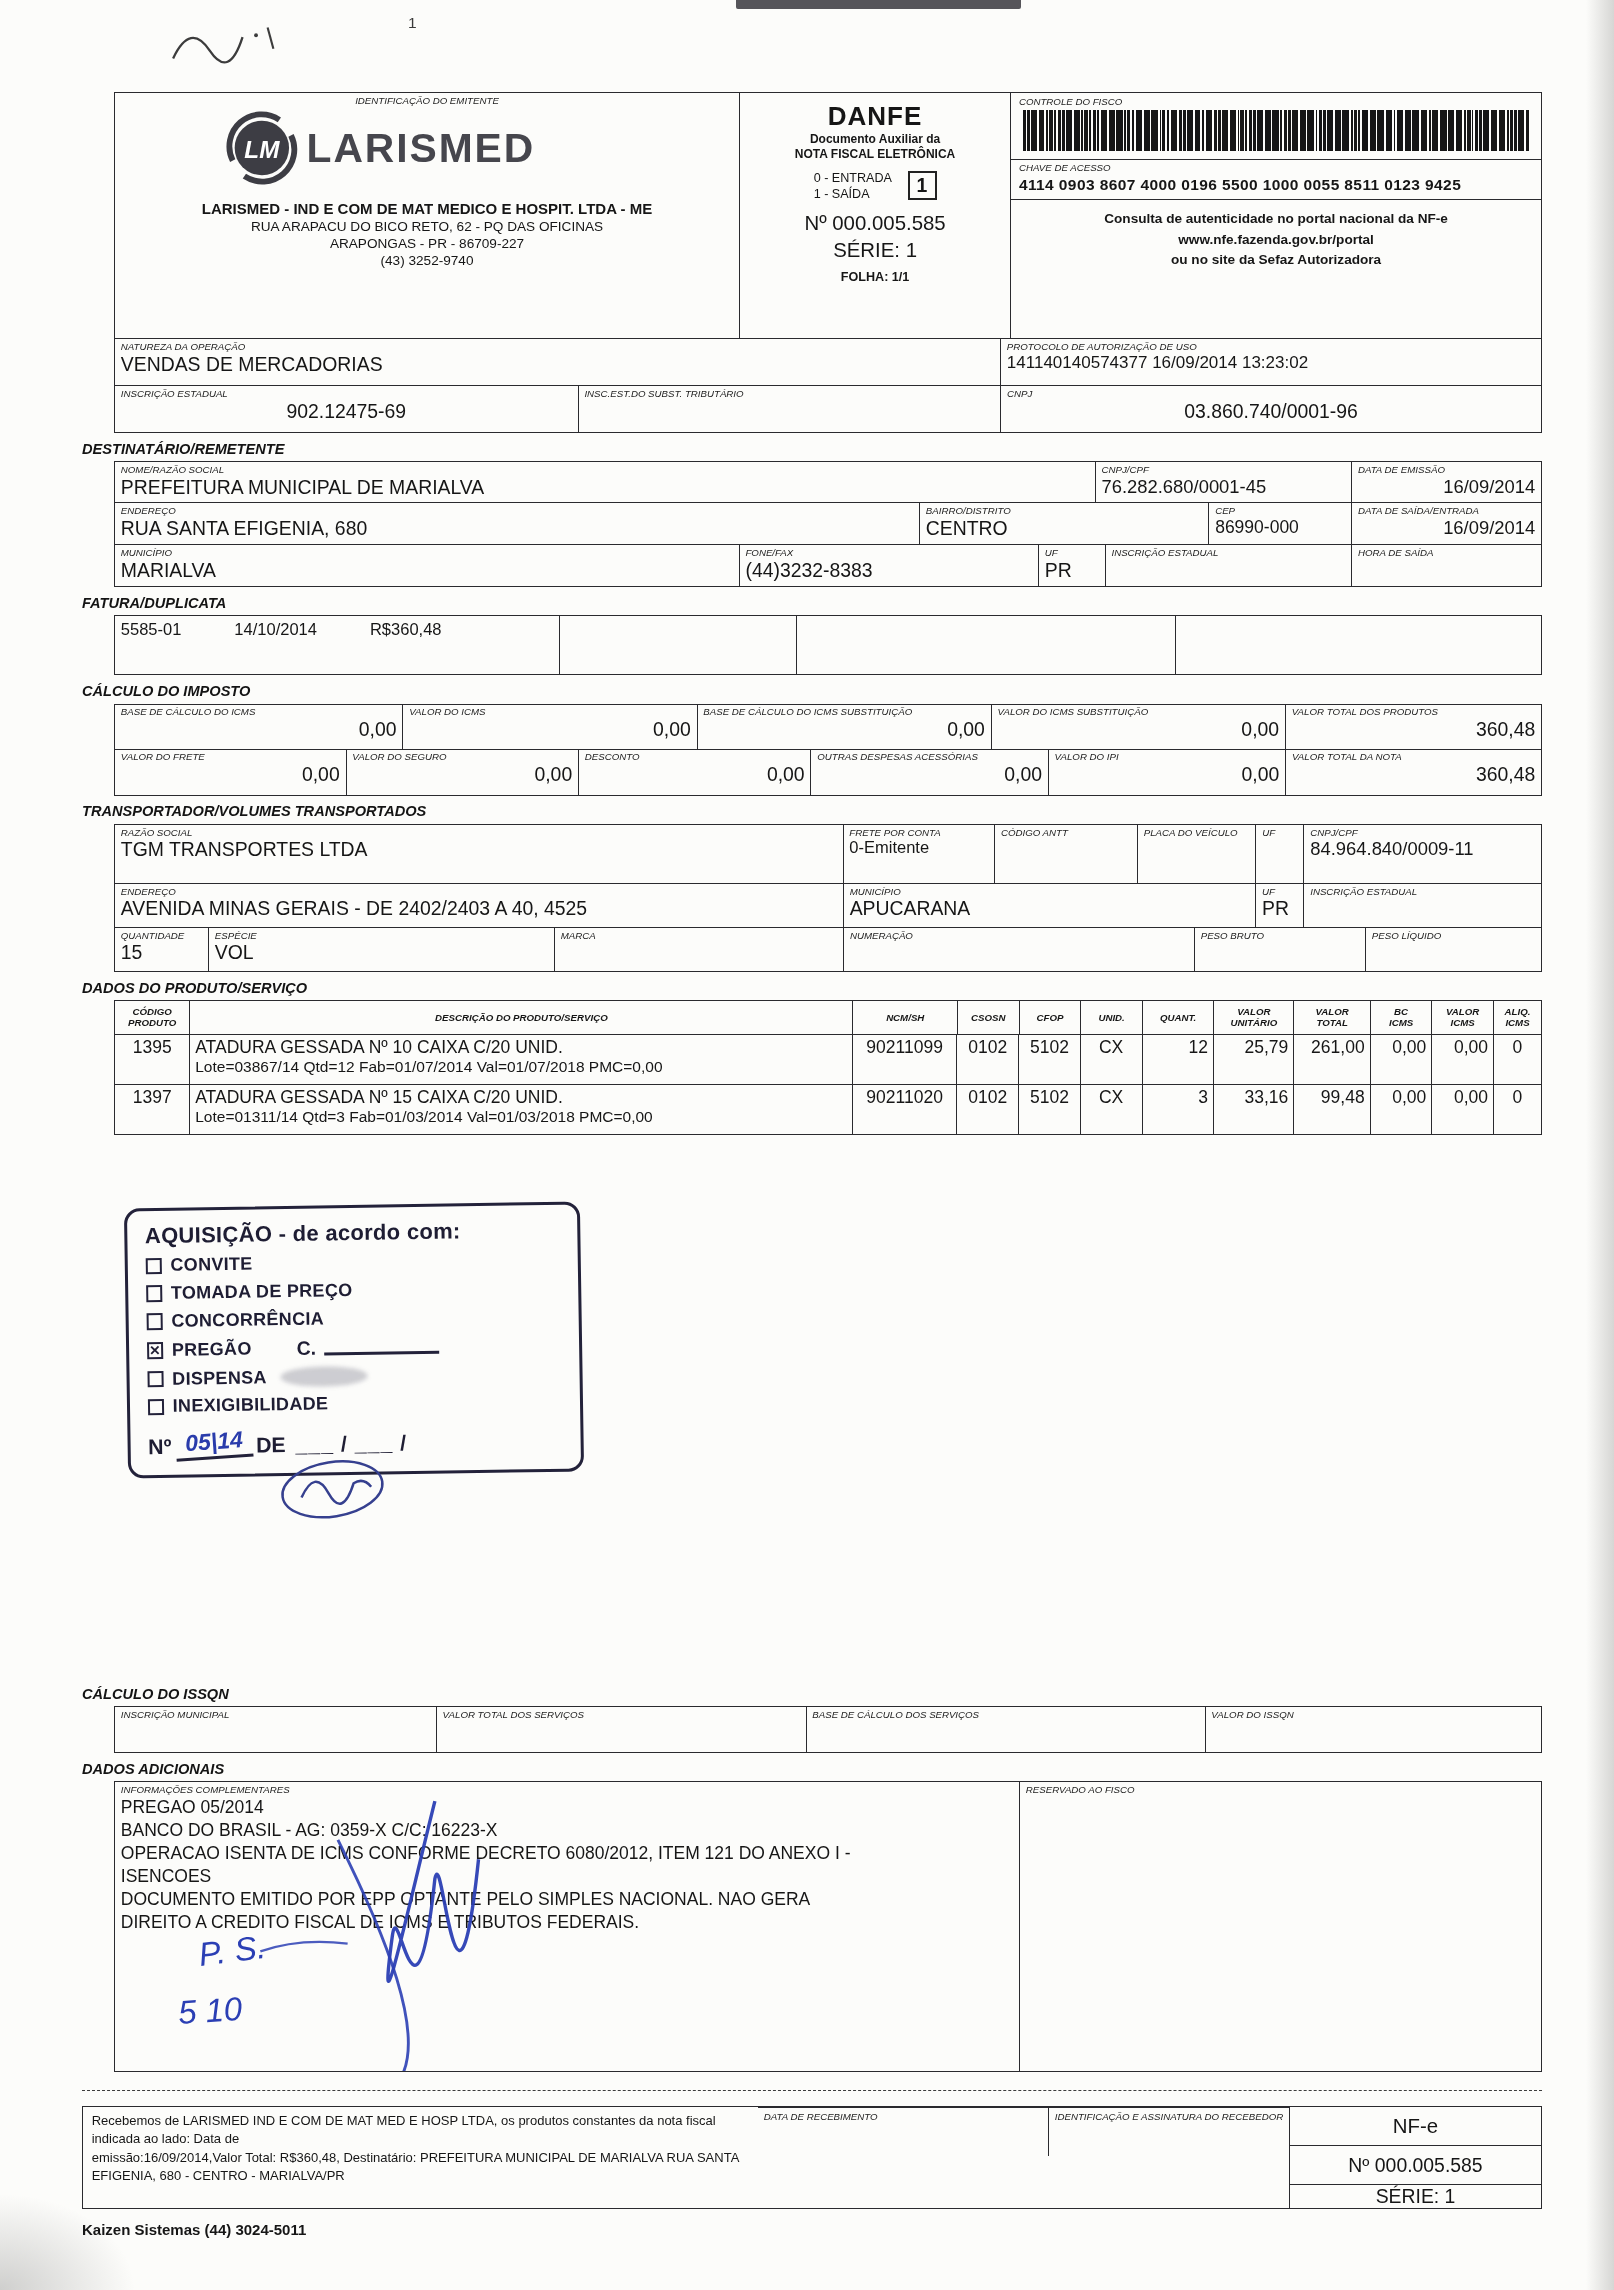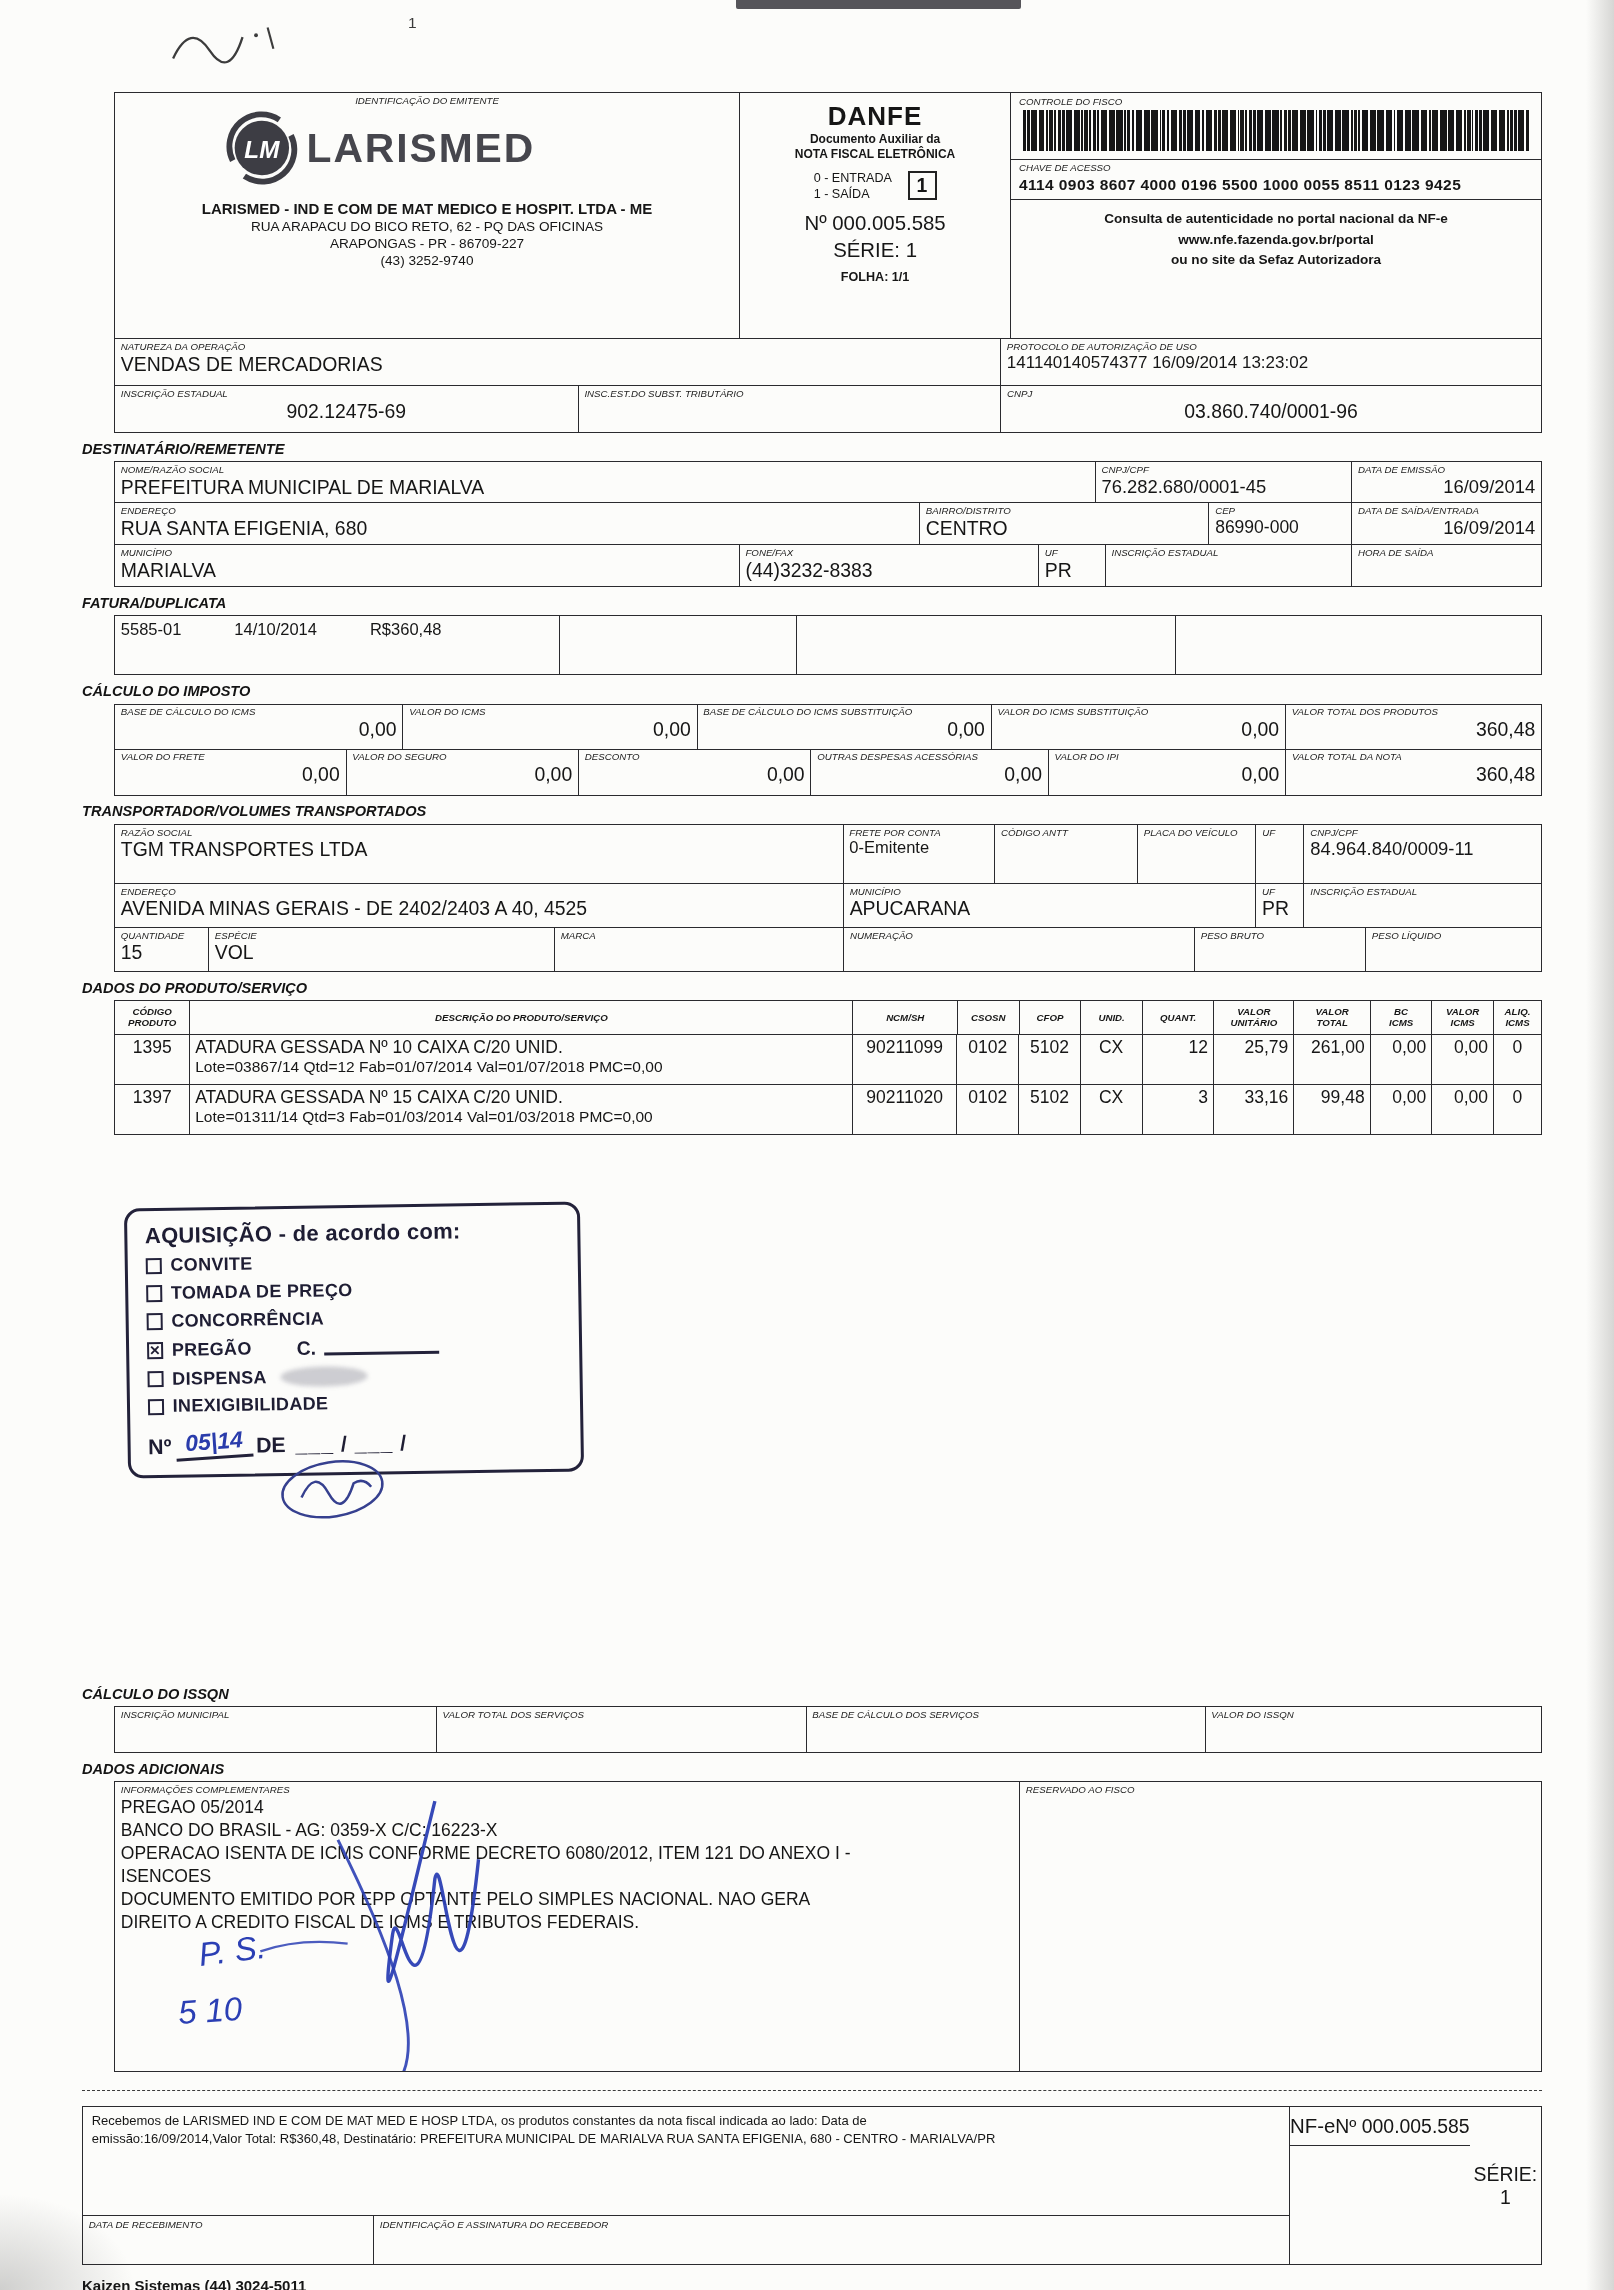--- a/index.html
+++ b/index.html
@@ -82,26 +82,26 @@
   .stamp-sig { position: absolute; left: 141px; bottom: -56px; }
 
   
   .adic-info { height: 291px; }
   .adic-line { font-size: 17.5px; line-height: 1.32; white-space: nowrap; }
   .hand-overlay { position: absolute; left: 29px; top: 116px; overflow: visible; pointer-events: none; }
 
   
   .tear { border-top: 1.9px dashed #3c3c3c; margin: 17.5px 0 15.5px 0; height: 0; }
   .recibo { border: 1.9px solid #2a2a2e; display: flex; }
-  .rec-left { flex: 1; display: flex; flex-direction: column; gap: 44px; }
+  .rec-left { flex: 1; display: flex; flex-direction: row; }
   .rec-text { padding: 4.9px 8.7px; font-size: 13px; line-height: 1.4; height: 64px; }
   .rec-bottom { display: flex; border-top: 1.9px solid #2a2a2e; height: 49px; }
   .rec-data { width: 291px; border-right: 1.9px solid #2a2a2e; padding: 2.9px 5.8px; }
   .rec-assin { flex: 1; padding: 2.9px 5.8px; }
-  .rec-right { width: 252px; border-left: 1.9px solid #2a2a2e; display: flex; flex-direction: row; text-align: center; }
+  .rec-right { width: 252px; border-left: 1.9px solid #2a2a2e; display: flex; flex-direction: column; text-align: center; }
   .nfe-t { height: 39px; display: flex; align-items: center; justify-content: center; font-size: 20.4px; border-bottom: 1.9px solid #2a2a2e; }
   .nfe-n { height: 39px; display: flex; align-items: center; justify-content: center; font-size: 19.4px; border-bottom: 1.9px solid #2a2a2e; }
   .nfe-s { flex: 1; display: flex; align-items: center; justify-content: center; font-size: 19.4px; }
   .credit { margin-top: 11.6px; font-size: 15px; font-weight: bold; }
 
   
   .topbar-artifact { position: absolute; left: 736px; top: 0; width: 285px; height: 8.7px; background: #56555a; border-radius: 0 0 1.9px 1.9px; }
   .edge-right { position: absolute; right: 0; top: 0; width: 29px; height: 100%;
     background: linear-gradient(to right, rgba(110,110,108,0), rgba(110,110,108,.28)); }
   .corner-bl { position: absolute; left: 0; bottom: 0; width: 136px; height: 97px;

